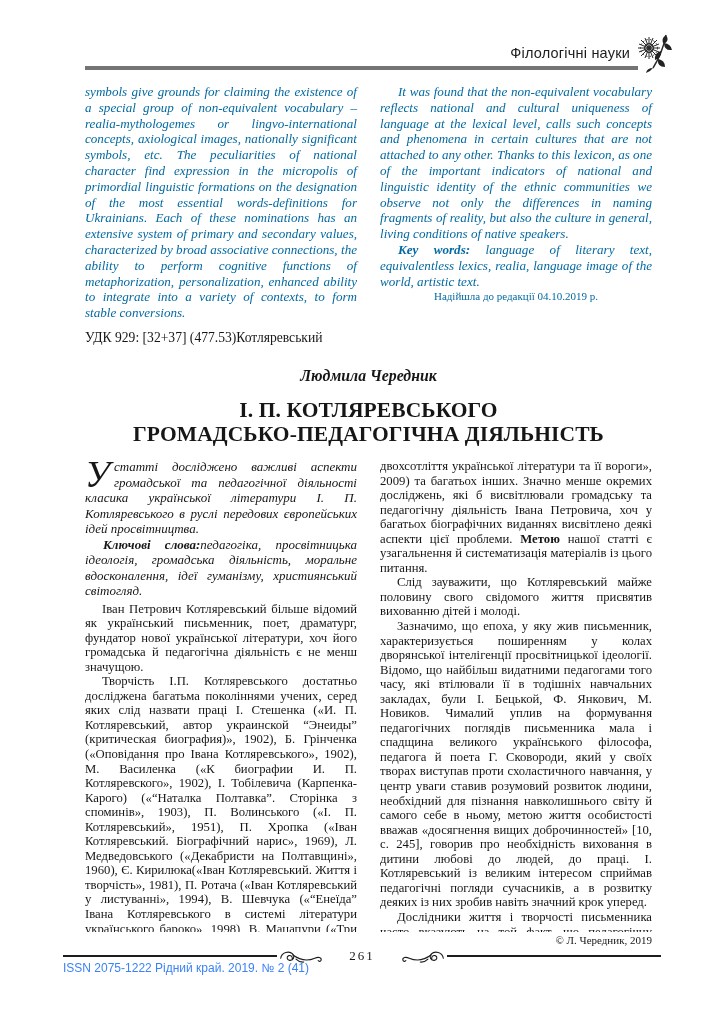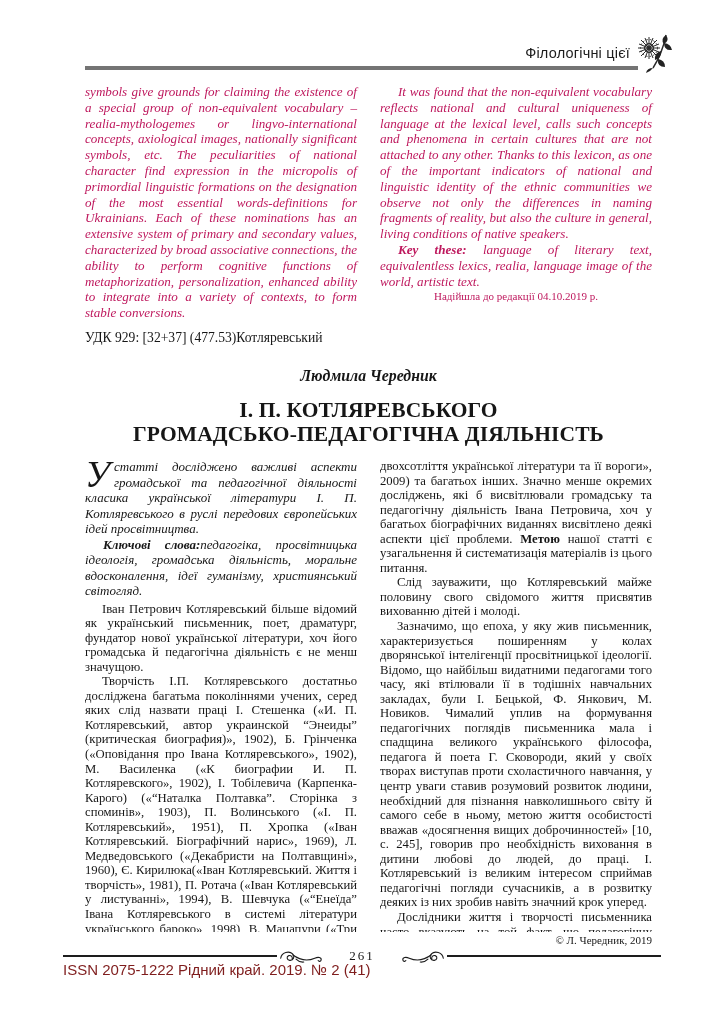--- a/index.html
+++ b/index.html
@@ -15,21 +15,21 @@
   .section-label{
     position:absolute;top:45px;left:85px;width:545px;text-align:right;
     font-family:"Liberation Sans","DejaVu Sans",sans-serif;
     font-size:14.5px;letter-spacing:.2px;color:#1c1c1c;
   }
   .header-rule{position:absolute;left:85px;top:66px;width:553px;height:3.5px;background:#747474;}
   .header-icon{position:absolute;left:633px;top:31px;width:42px;height:44px;}
 
   
   .eng-cols{position:absolute;top:84px;left:85px;width:567px;display:flex;gap:23px;}
-  .ecol{width:272px;text-align:justify;font-style:italic;font-size:13.1px;line-height:15.8px;color:#be185d;}
+  .ecol{width:272px;text-align:justify;font-style:italic;font-size:13.1px;line-height:15.8px;color:#0369a1;}
   .ecol p{margin:0;}
   .ecol p.ind{text-indent:18px;}
   .kw-label{font-weight:bold;}
   .received{text-align:center;font-style:normal;font-size:11px;}
 
   
   .udc{position:absolute;top:330px;left:85px;font-size:13.6px;}
   .author{position:absolute;top:367px;left:85px;width:567px;text-align:center;font-weight:bold;font-style:italic;font-size:15.8px;}
   .title{position:absolute;top:399px;left:85px;width:567px;text-align:center;font-weight:bold;font-size:21.5px;line-height:23.5px;letter-spacing:.1px;}
 
@@ -43,28 +43,28 @@
   .abstract .kwp{text-indent:18px;}
   .dropcap{float:left;font-size:37px;line-height:29px;padding:1px 4px 0 0;font-style:italic;}
 
   
   .copyright{position:absolute;top:934px;right:72px;font-size:11px;}
   .pageline{position:absolute;top:946px;left:63px;width:598px;height:20px;display:flex;align-items:center;}
   .rule{flex:1;height:2px;background:#1d1d1d;}
   .flourish{width:46px;height:17px;flex:0 0 auto;margin:0 2px;}
   .flourish.mirror{transform:scaleX(-1);}
   .page-number{flex:0 0 auto;padding:0 22px;font-size:13px;letter-spacing:2px;}
-  .issn{position:absolute;top:961px;left:63px;font-family:"Liberation Sans","DejaVu Sans",sans-serif;font-size:15px;color:#7f1d1d;}
+  .issn{position:absolute;top:961px;left:63px;font-family:"Liberation Sans","DejaVu Sans",sans-serif;font-size:12px;color:#3b82f6;}
 </style>
 </head>
 <body>
 
 <div class="page">
 
-  <div class="section-label">Філологічні цієї</div>
+  <div class="section-label">Філологічні науки</div>
   <div class="header-rule"></div>
   <svg class="header-icon" viewBox="0 0 42 44">
     <g stroke="#2a2a2a" stroke-width="1" fill="none">
       <g transform="translate(16,17)">
         <line x1="0" y1="-11" x2="0" y2="11"></line>
           <line x1="-11" y1="0" x2="11" y2="0"></line>
         <line x1="-8" y1="-8" x2="8" y2="8"></line>
           <line x1="8" y1="-8" x2="-8" y2="8"></line>
         <line x1="-4" y1="-10" x2="4" y2="10"></line>
           <line x1="4" y1="-10" x2="-4" y2="10"></line>
@@ -83,21 +83,21 @@
       <path d="M20 37 q-3 4 -7 5 q1 -5 7 -5z"></path>
     </g>
   </svg>
 
   <div class="eng-cols">
     <div class="ecol">
       <p class="noind">symbols give grounds for claiming the existence of a special group of non-equivalent vocabulary – realia-mythologemes or lingvo-international concepts, axiological images, nationally significant symbols, etc. The peculiarities of national character find expression in the micropolis of primordial linguistic formations on the designation of the most essential words-definitions for Ukrainians. Each of these nominations has an extensive system of primary and secondary values, characterized by broad associative connections, the ability to perform cognitive functions of metaphorization, personalization, enhanced ability to integrate into a variety of contexts, to form stable conversions.</p>
     </div>
     <div class="ecol">
       <p class="ind">It was found that the non-equivalent vocabulary reflects national and cultural uniqueness of language at the lexical level, calls such concepts and phenomena in certain cultures that are not attached to any other. Thanks to this lexicon, as one of the important indicators of national and linguistic identity of the ethnic communities we observe not only the differences in naming fragments of reality, but also the culture in general, living conditions of native speakers.</p>
-      <p class="ind"><span class="kw-label">Key these: </span><span>language of literary text, equivalentless lexics, realia, language image of the world, artistic text.</span></p>
+      <p class="ind"><span class="kw-label">Key words: </span><span>language of literary text, equivalentless lexics, realia, language image of the world, artistic text.</span></p>
       <div class="received">Надійшла до редакції 04.10.2019 р.</div>
     </div>
   </div>
 
   <div class="udc">УДК 929: [32+37] (477.53)Котляревський</div>
   <div class="author">Людмила Чередник</div>
   <div class="title">
     <div>І. П. КОТЛЯРЕВСЬКОГО</div>
     <div>ГРОМАДСЬКО-ПЕДАГОГІЧНА ДІЯЛЬНІСТЬ</div>
   </div>

